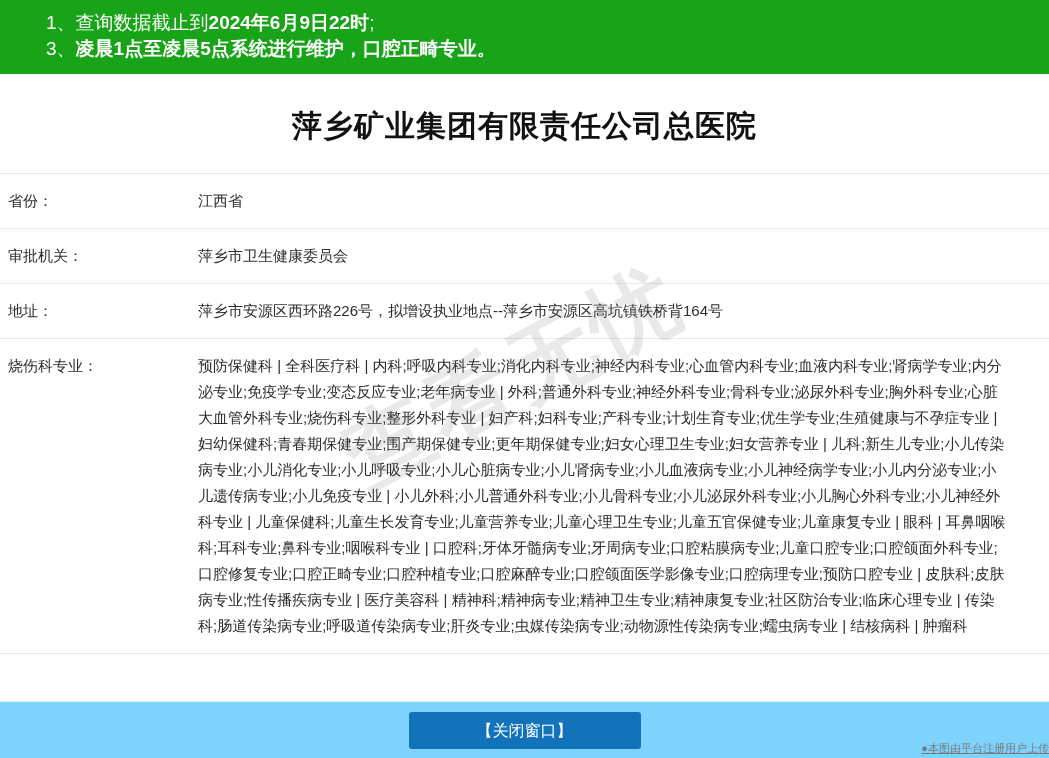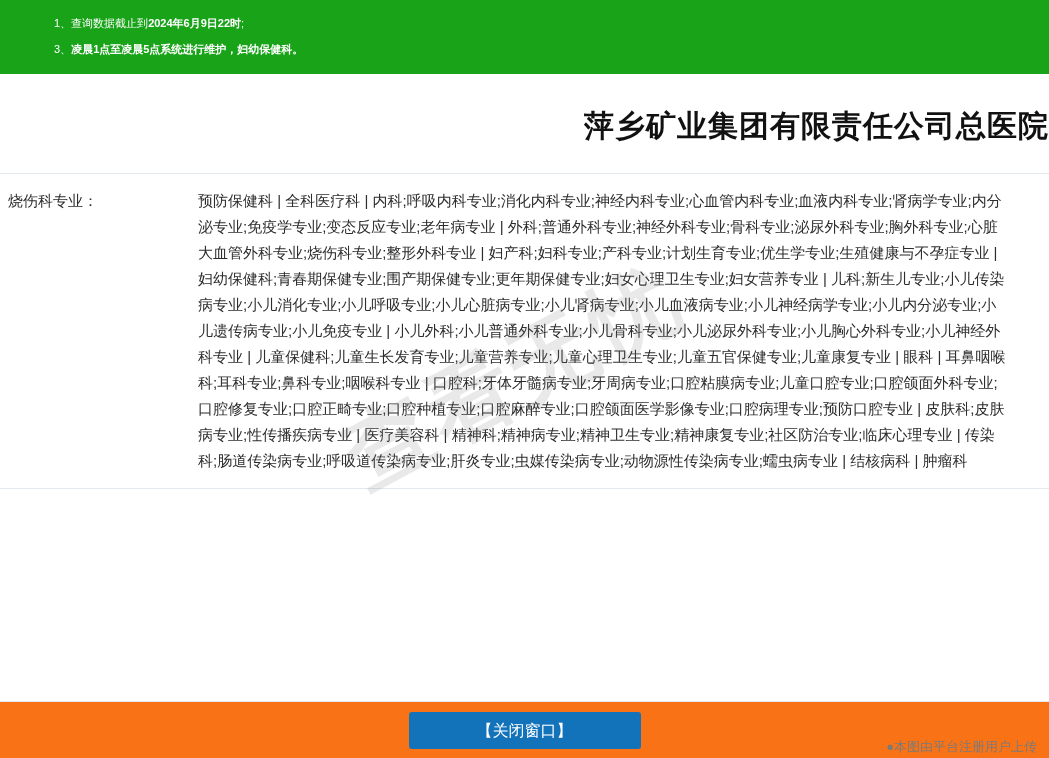--- a/index.html
+++ b/index.html
@@ -13,36 +13,36 @@
     font-family: "Liberation Sans", "DejaVu Sans", sans-serif;
     color: #333333;
     position: relative;
     overflow: hidden;
   }
 
   
   .notice-bar {
     background: #19a319;
     color: #ffffff;
-    padding: 10px 0 12px 8px;
-    font-size: 11px;
+    padding: 10px 0 12px 0;
+    font-size: 19px;
     line-height: 26px;
   }
   .notice-line {
     padding-left: 46px;
     white-space: nowrap;
     font-weight: normal;
   }
   .notice-line b {
     font-weight: bold;
   }
 
   
   .title-wrap {
-    text-align: right;
+    text-align: center;
     padding: 32px 0 26px 0;
   }
   .title {
     font-size: 30px;
     font-weight: bold;
     color: #111111;
     letter-spacing: 1px;
   }
 
   
@@ -89,21 +89,21 @@
     font-weight: bold;
   }
 
   
   .footer {
     position: absolute;
     left: 0;
     bottom: 0;
     width: 100%;
     height: 56px;
-    background: #f97316;
+    background: #7dd3fc;
     border-top: 1px solid #e3e9ef;
   }
   .close-button {
     position: absolute;
     left: 50%;
     transform: translateX(-50%);
     top: 10px;
     width: 232px;
     height: 37px;
     background: #1273bb;
@@ -112,55 +112,68 @@
     border-radius: 3px;
     font-size: 16px;
     font-family: "Liberation Sans", "DejaVu Sans", sans-serif;
     cursor: pointer;
     line-height: 37px;
     text-align: center;
     padding: 0;
   }
   .credit {
     position: absolute;
-    right: 12px;
+    right: 0;
     bottom: 2px;
-    font-size: 13px;
+    font-size: 11px;
     color: #7a7a7a;
     white-space: nowrap;
+    text-decoration: underline;
   }
   .content-area {
     position: relative;
     height: 596px;
     overflow: hidden;
   }
 </style>
 </head>
 <body>
 
 <div class="notice-bar">
   <div class="notice-line">
     <span>1、查询数据截止到<b>2024年6月9日22时</b>;</span>
   </div>
   <div class="notice-line">
-    <span>3、<b>凌晨1点至凌晨5点系统进行维护，妇幼保健科。</b></span>
+    <span>3、<b>凌晨1点至凌晨5点系统进行维护，口腔正畸专业。</b></span>
   </div>
 </div>
 
 <div class="content-area">
 
   <div class="watermark">查看无忧</div>
 
   <div class="title-wrap">
     <div class="title">萍乡矿业集团有限责任公司总医院</div>
   </div>
 
   <table class="info-table">
     <tbody>
       <tr>
+        <td class="label">省份：</td>
+        <td class="value">江西省</td>
+      </tr>
+      <tr>
+        <td class="label">审批机关：</td>
+        <td class="value">萍乡市卫生健康委员会</td>
+      </tr>
+      <tr>
+        <td class="label">地址：</td>
+        <td class="value">萍乡市安源区西环路226号，拟增设执业地点--萍乡市安源区高坑镇铁桥背164号</td>
+      </tr>
+      <tr>
         <td class="label">烧伤科专业：</td>
         <td class="value subjects">预防保健科 | 全科医疗科 | 内科;呼吸内科专业;消化内科专业;神经内科专业;心血管内科专业;血液内科专业;肾病学专业;内分泌专业;免疫学专业;变态反应专业;老年病专业 | 外科;普通外科专业;神经外科专业;骨科专业;泌尿外科专业;胸外科专业;心脏大血管外科专业;烧伤科专业;整形外科专业 | 妇产科;妇科专业;产科专业;计划生育专业;优生学专业;生殖健康与不孕症专业 | 妇幼保健科;青春期保健专业;围产期保健专业;更年期保健专业;妇女心理卫生专业;妇女营养专业 | 儿科;新生儿专业;小儿传染病专业;小儿消化专业;小儿呼吸专业;小儿心脏病专业;小儿肾病专业;小儿血液病专业;小儿神经病学专业;小儿内分泌专业;小儿遗传病专业;小儿免疫专业 | 小儿外科;小儿普通外科专业;小儿骨科专业;小儿泌尿外科专业;小儿胸心外科专业;小儿神经外科专业 | 儿童保健科;儿童生长发育专业;儿童营养专业;儿童心理卫生专业;儿童五官保健专业;儿童康复专业 | 眼科 | 耳鼻咽喉科;耳科专业;鼻科专业;咽喉科专业 | 口腔科;牙体牙髓病专业;牙周病专业;口腔粘膜病专业;儿童口腔专业;口腔颌面外科专业;口腔修复专业;口腔正畸专业;口腔种植专业;口腔麻醉专业;口腔颌面医学影像专业;口腔病理专业;预防口腔专业 | 皮肤科;皮肤病专业;性传播疾病专业 | 医疗美容科 | 精神科;精神病专业;精神卫生专业;精神康复专业;社区防治专业;临床心理专业 | 传染科;肠道传染病专业;呼吸道传染病专业;肝炎专业;虫媒传染病专业;动物源性传染病专业;蠕虫病专业 | 结核病科 | 肿瘤科</td>
       </tr>
     </tbody>
   </table>
 </div>
 
 <div class="footer">
   <button class="close-button">【关闭窗口】</button>
 </div>

